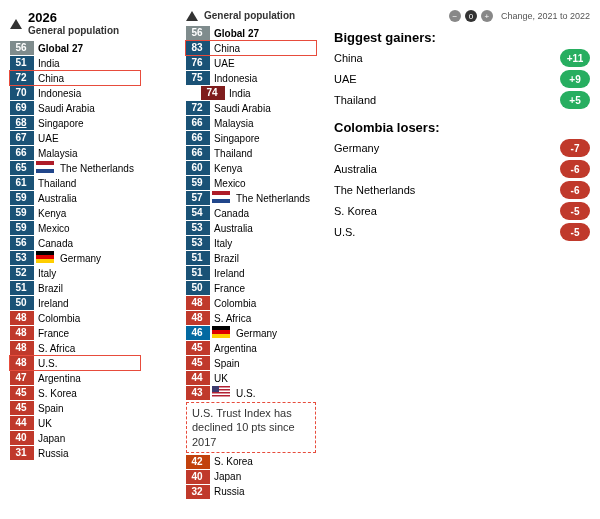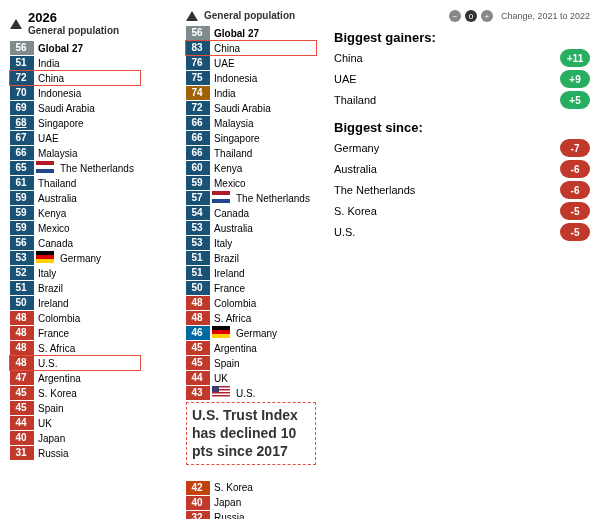--- a/index.html
+++ b/index.html
@@ -318,21 +318,21 @@
         </div>
         <div class="row">
           <div class="score" style="background: rgb(26, 82, 118);">76</div>
           <span class="country-name">UAE</span>
         </div>
         <div class="row">
           <div class="score" style="background: rgb(26, 82, 118);">75</div>
           <span class="country-name">Indonesia</span>
         </div>
         <div class="row">
-          <div class="score" style="background: #a16207;">74</div>
+          <div class="score" style="background: #7f1d1d; margin-left: 15px;">74</div>
           <span class="country-name">India</span>
         </div>
         <div class="row">
           <div class="score" style="background: rgb(26, 82, 118);">72</div>
           <span class="country-name">Saudi Arabia</span>
         </div>
         <div class="row">
           <div class="score" style="background: rgb(26, 82, 118);">66</div>
           <span class="country-name">Malaysia</span>
         </div>
@@ -422,21 +422,21 @@
     <rect y="3" width="18" height="1.5" fill="#b22234"></rect>
     <rect y="4.5" width="18" height="1.5" fill="#fff"></rect>
     <rect y="6" width="18" height="1.5" fill="#b22234"></rect>
     <rect y="7.5" width="18" height="1.5" fill="#fff"></rect>
     <rect y="9" width="18" height="1.5" fill="#b22234"></rect>
     <rect y="10.5" width="18" height="1.5" fill="#fff"></rect>
     <rect width="7" height="6" fill="#3c3b6e"></rect>
   </svg></span>
           <span class="country-name">U.S.</span>
         </div>
-        <div class="dashed-annotation" style="border-color: rgb(231, 76, 60); margin-left: 0px; margin-bottom: 16px; font-size: 14px; font-weight: bold;">U.S. Trust Index has declined 10 pts since 2017</div>
+        <div class="dashed-annotation" style="border-color: rgb(231, 76, 60); margin-left: 0px; margin-bottom: 2px; font-size: 11px;">U.S. Trust Index has declined 10 pts since 2017</div>
         <div class="row">
           <div class="score" style="background: #c2410c;">42</div>
           <span class="country-name">S. Korea</span>
         </div>
         <div class="row">
           <div class="score" style="background: rgb(192, 57, 43);">40</div>
           <span class="country-name">Japan</span>
         </div>
         <div class="row">
           <div class="score" style="background: rgb(192, 57, 43);">32</div>
@@ -467,21 +467,21 @@
     <span class="change-badge badge-green">+9</span>
           </div>
           <div class="change-row">
             <span class="change-country">Thailand</span>
     <span class="change-badge badge-green">+5</span>
           </div>
         </div>
     </div>
 
     <div class="losers-section">
-      <div class="section-title">Biggest since:</div>
+      <div class="section-title">Colombia losers:</div>
       <div id="losers-rows">
           <div class="change-row">
             <span class="change-country">Germany</span>
     <span class="change-badge badge-red">-7</span>
           </div>
           <div class="change-row">
             <span class="change-country">Australia</span>
     <span class="change-badge badge-red">-6</span>
           </div>
           <div class="change-row">

